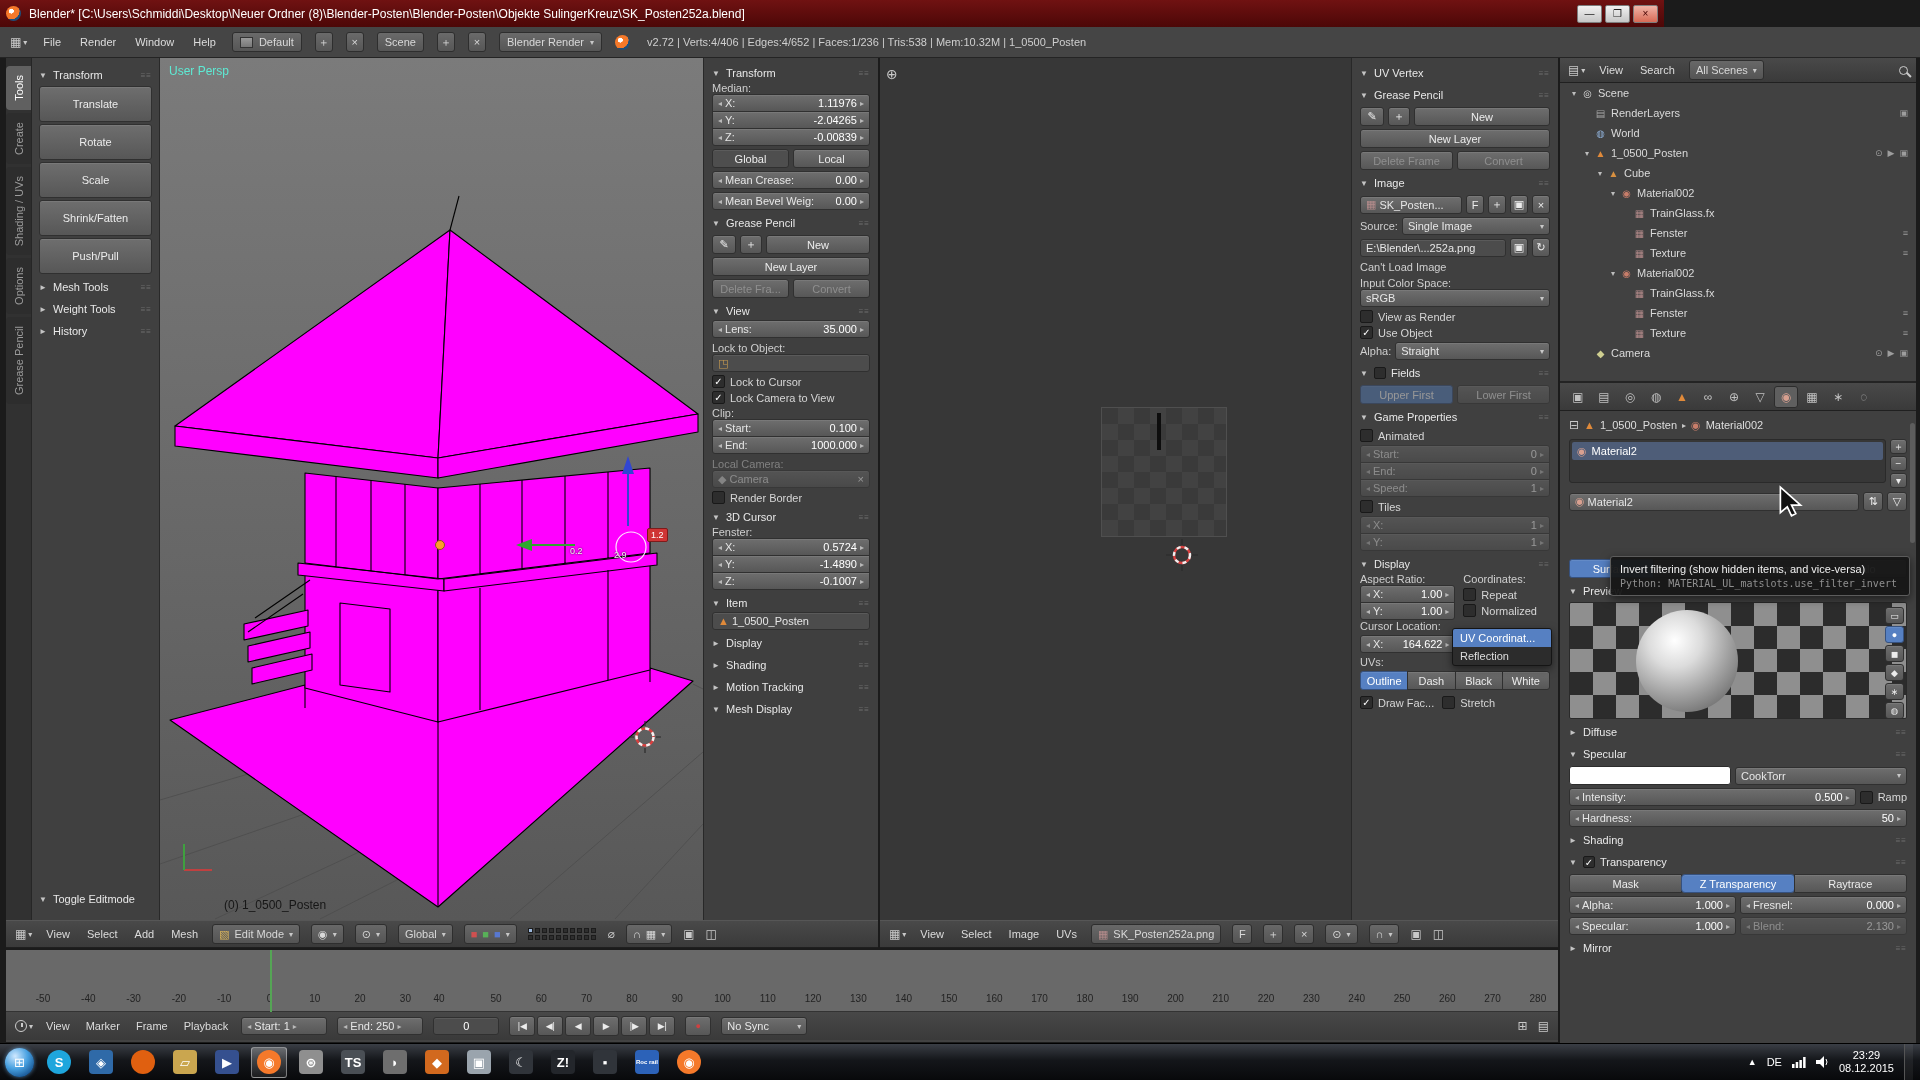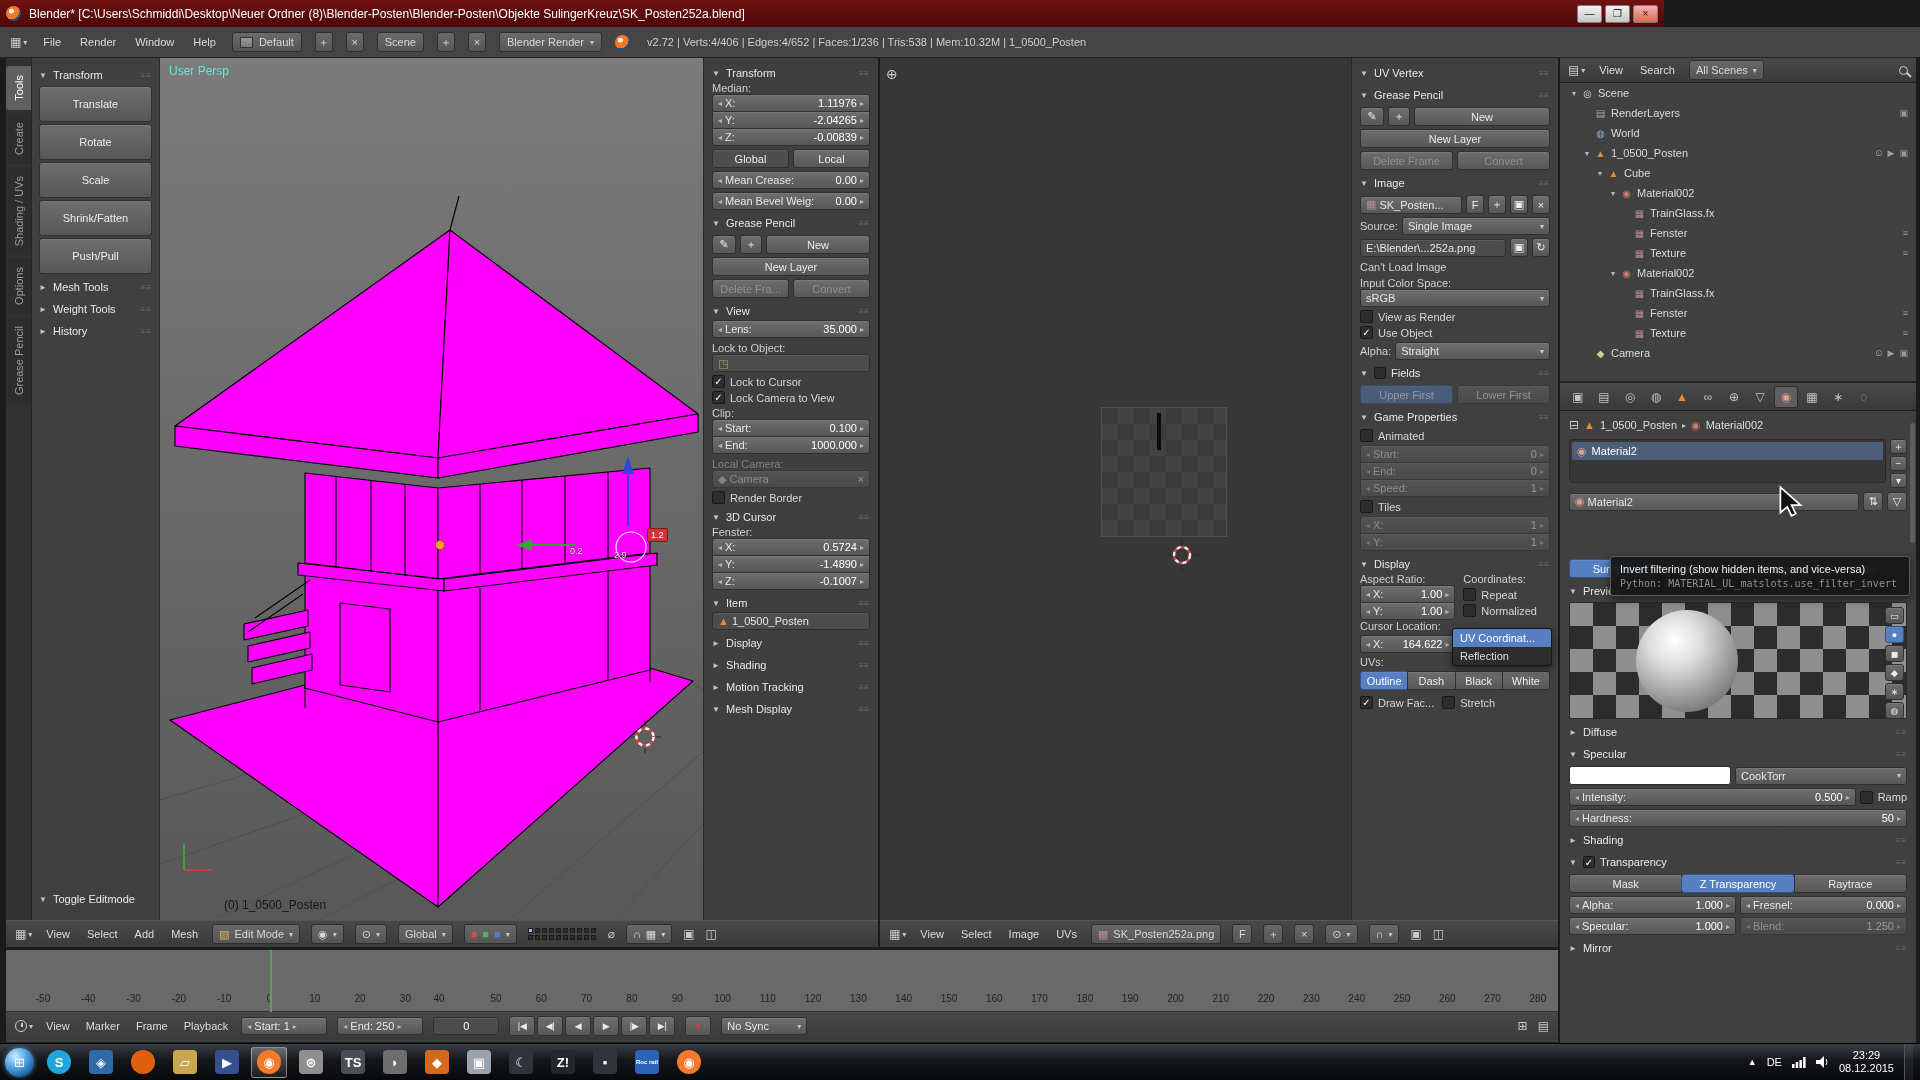--- a/index.html
+++ b/index.html
@@ -1058,21 +1058,21 @@
       <div class="row">
         <div class="field half">
             <span class="sv">◂</span>
             <span class="lab">Specular:</span>
             <span class="val">1.000</span>
             <span class="sv">▸</span>
           </div>
         <div class="field half dimmed">
             <span class="sv">◂</span>
             <span class="lab">Blend:</span>
-            <span class="val">1.250</span>
+            <span class="val">2.130</span>
             <span class="sv">▸</span>
           </div>
       </div>
       <div class="ptitle">
           <span class="tri">►</span>
           <span>Mirror</span>
           <span class="grip">≡≡</span>
         </div>
     </div>
     <div class="scroll"></div>

